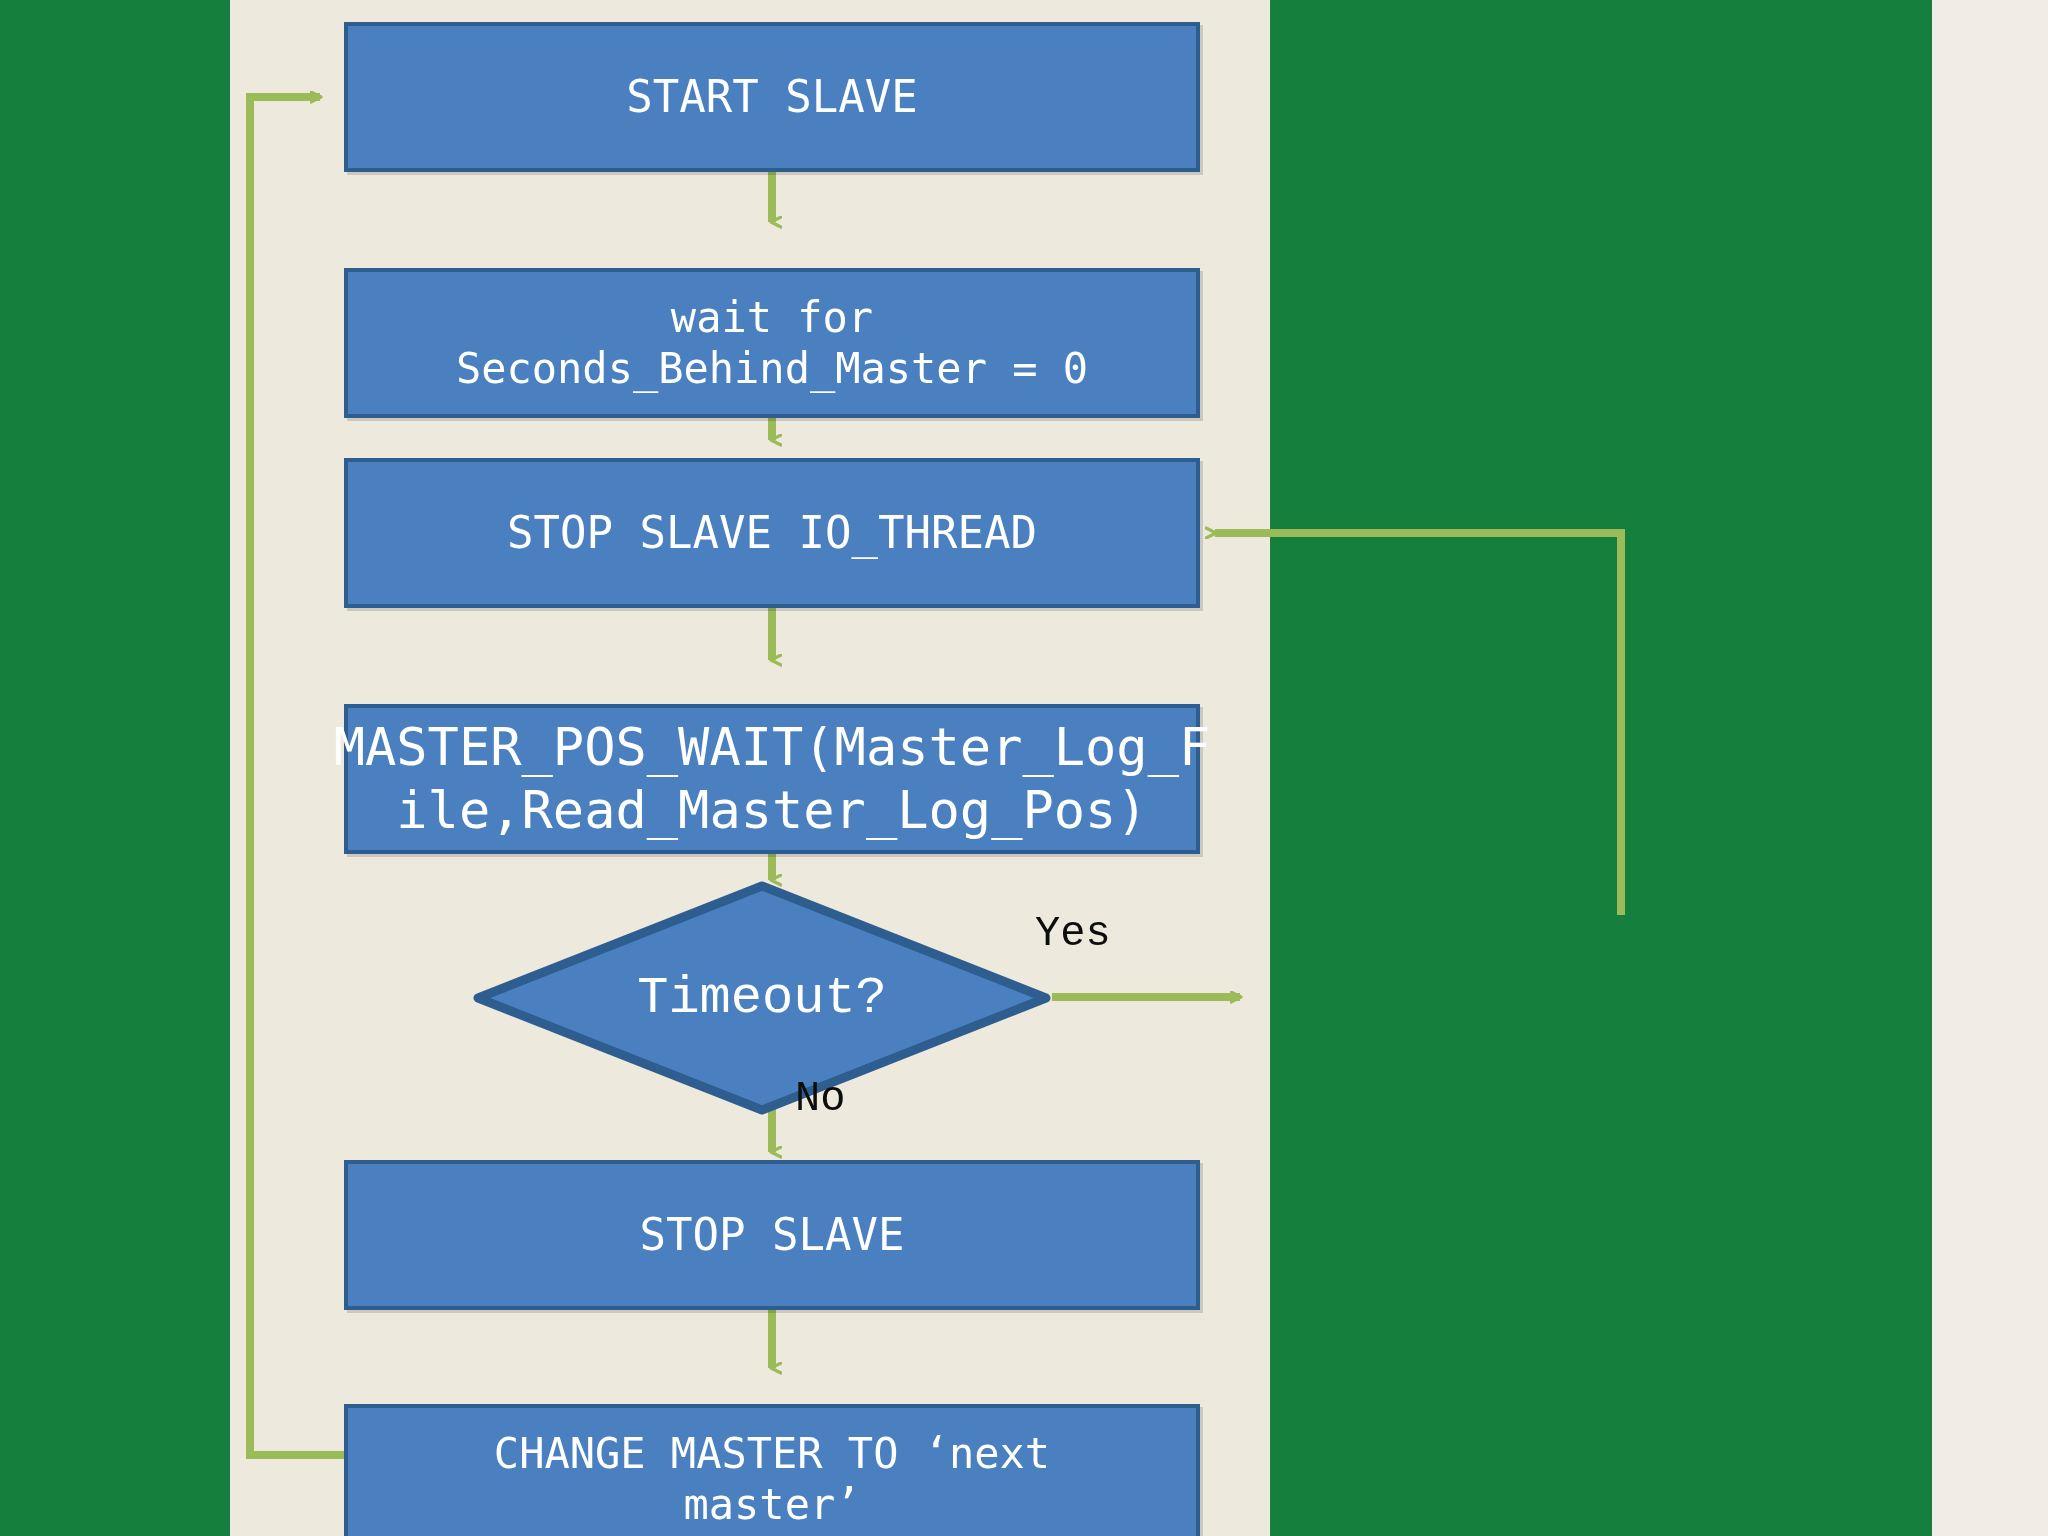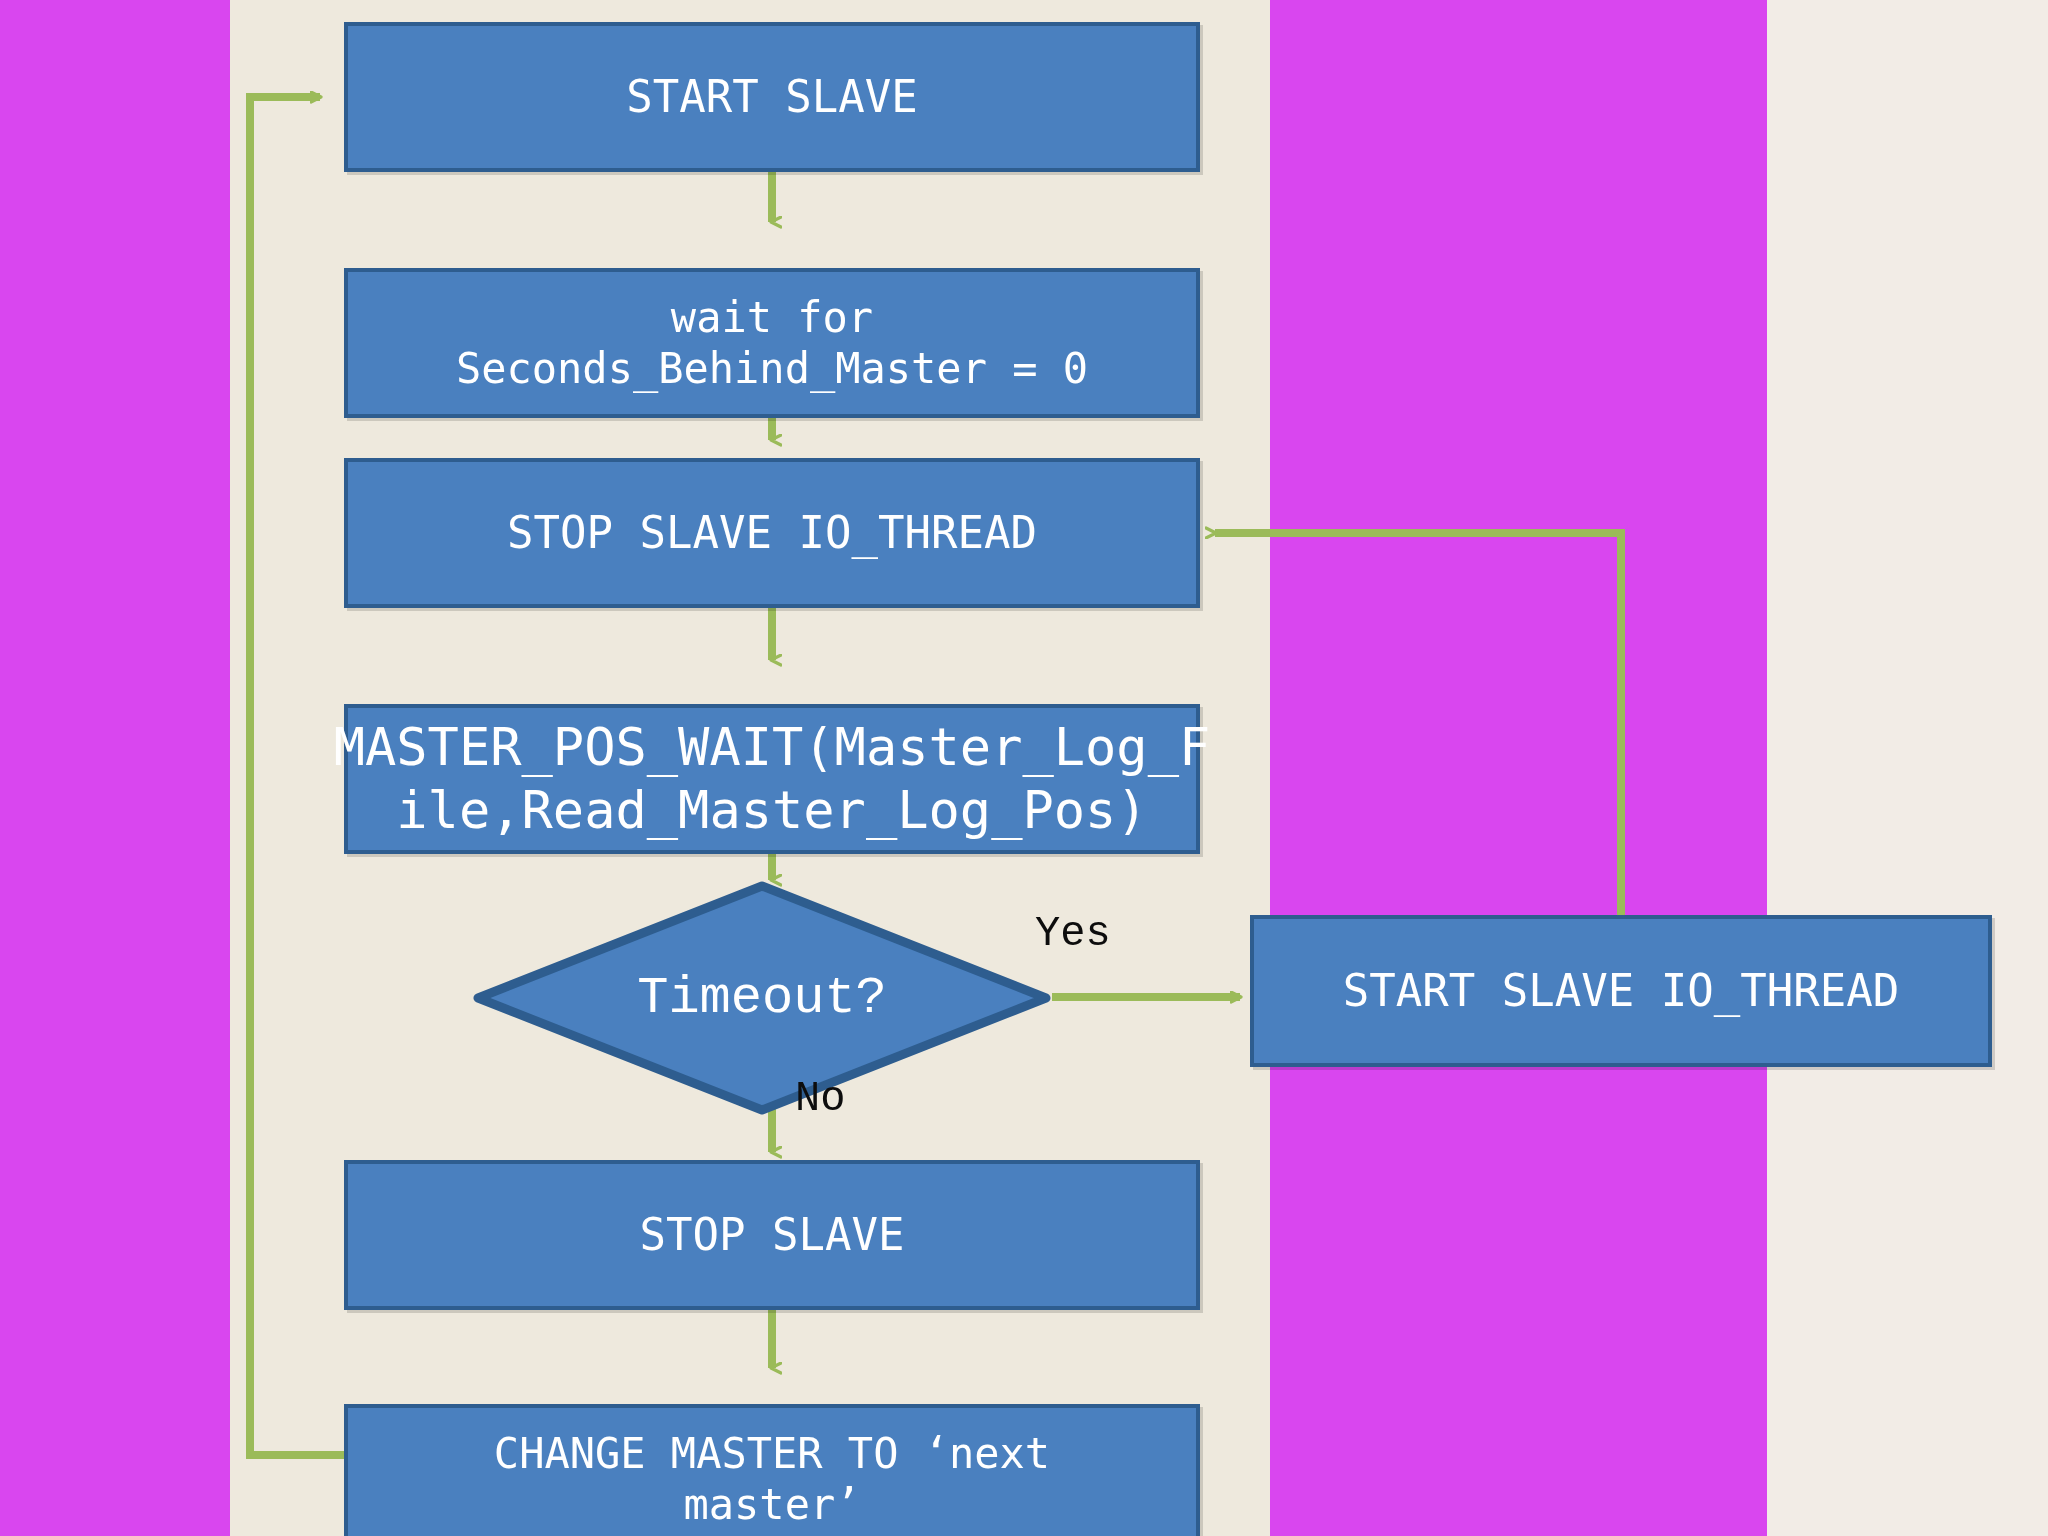--- a/index.html
+++ b/index.html
@@ -8,23 +8,24 @@
     background: #f2ece6;
   }
   body {
     width: 2048px;
     height: 1536px;
     overflow: hidden;
     font-family: "DejaVu Sans Mono", monospace;
   }
   #stage {
     position: relative;
-    width: 1767px;
+    width: 1912px;
     height: 1536px;
-    background: #d946ef;
+    background: #15803d;
+    padding-left: 20px;
   }
   #stage::before {
     
     content: "";
     position: absolute;
     left: 230px;
     top: 0;
     width: 1040px;
     height: 1536px;
     background: #eee9dd;
@@ -133,21 +134,20 @@
   <div class="node two-line fs-40" style="left:344px; top:676px; width:856px; height:150px;">MASTER_POS_WAIT(Master_Log_F
 ile,Read_Master_Log_Pos)</div>
 
   <div class="diamond-wrap" style="left:472px; top:880px; width:580px; height:236px;">
     <svg width="580" height="236" viewBox="0 0 580 236" xmlns="http://www.w3.org/2000/svg">
       <polygon points="290,6 574,118 290,230 6,118" fill="#4a80bf" stroke="#2e5d8f" stroke-width="9" stroke-linejoin="round"></polygon>
     </svg>
     <div class="diamond-label fs-40">Timeout?</div>
   </div>
 
-  <div class="node fs-44" style="left:1250px; top:915px; width:742px; height:152px;">START SLAVE IO_THREAD</div>
 
   <div class="node two-line fs-42" style="left:344px; top:1376px; width:856px; height:150px;">CHANGE MASTER TO ‘next
 master’</div>
 
   <div class="node fs-44" style="left:344px; top:1160px; width:856px; height:150px;">STOP SLAVE</div>
 
   <div class="edge-label fs-42" style="left:1035px; top:910px;">Yes</div>
 
   <div class="edge-label fs-42" style="left:795px; top:1075px;">No</div>
 

